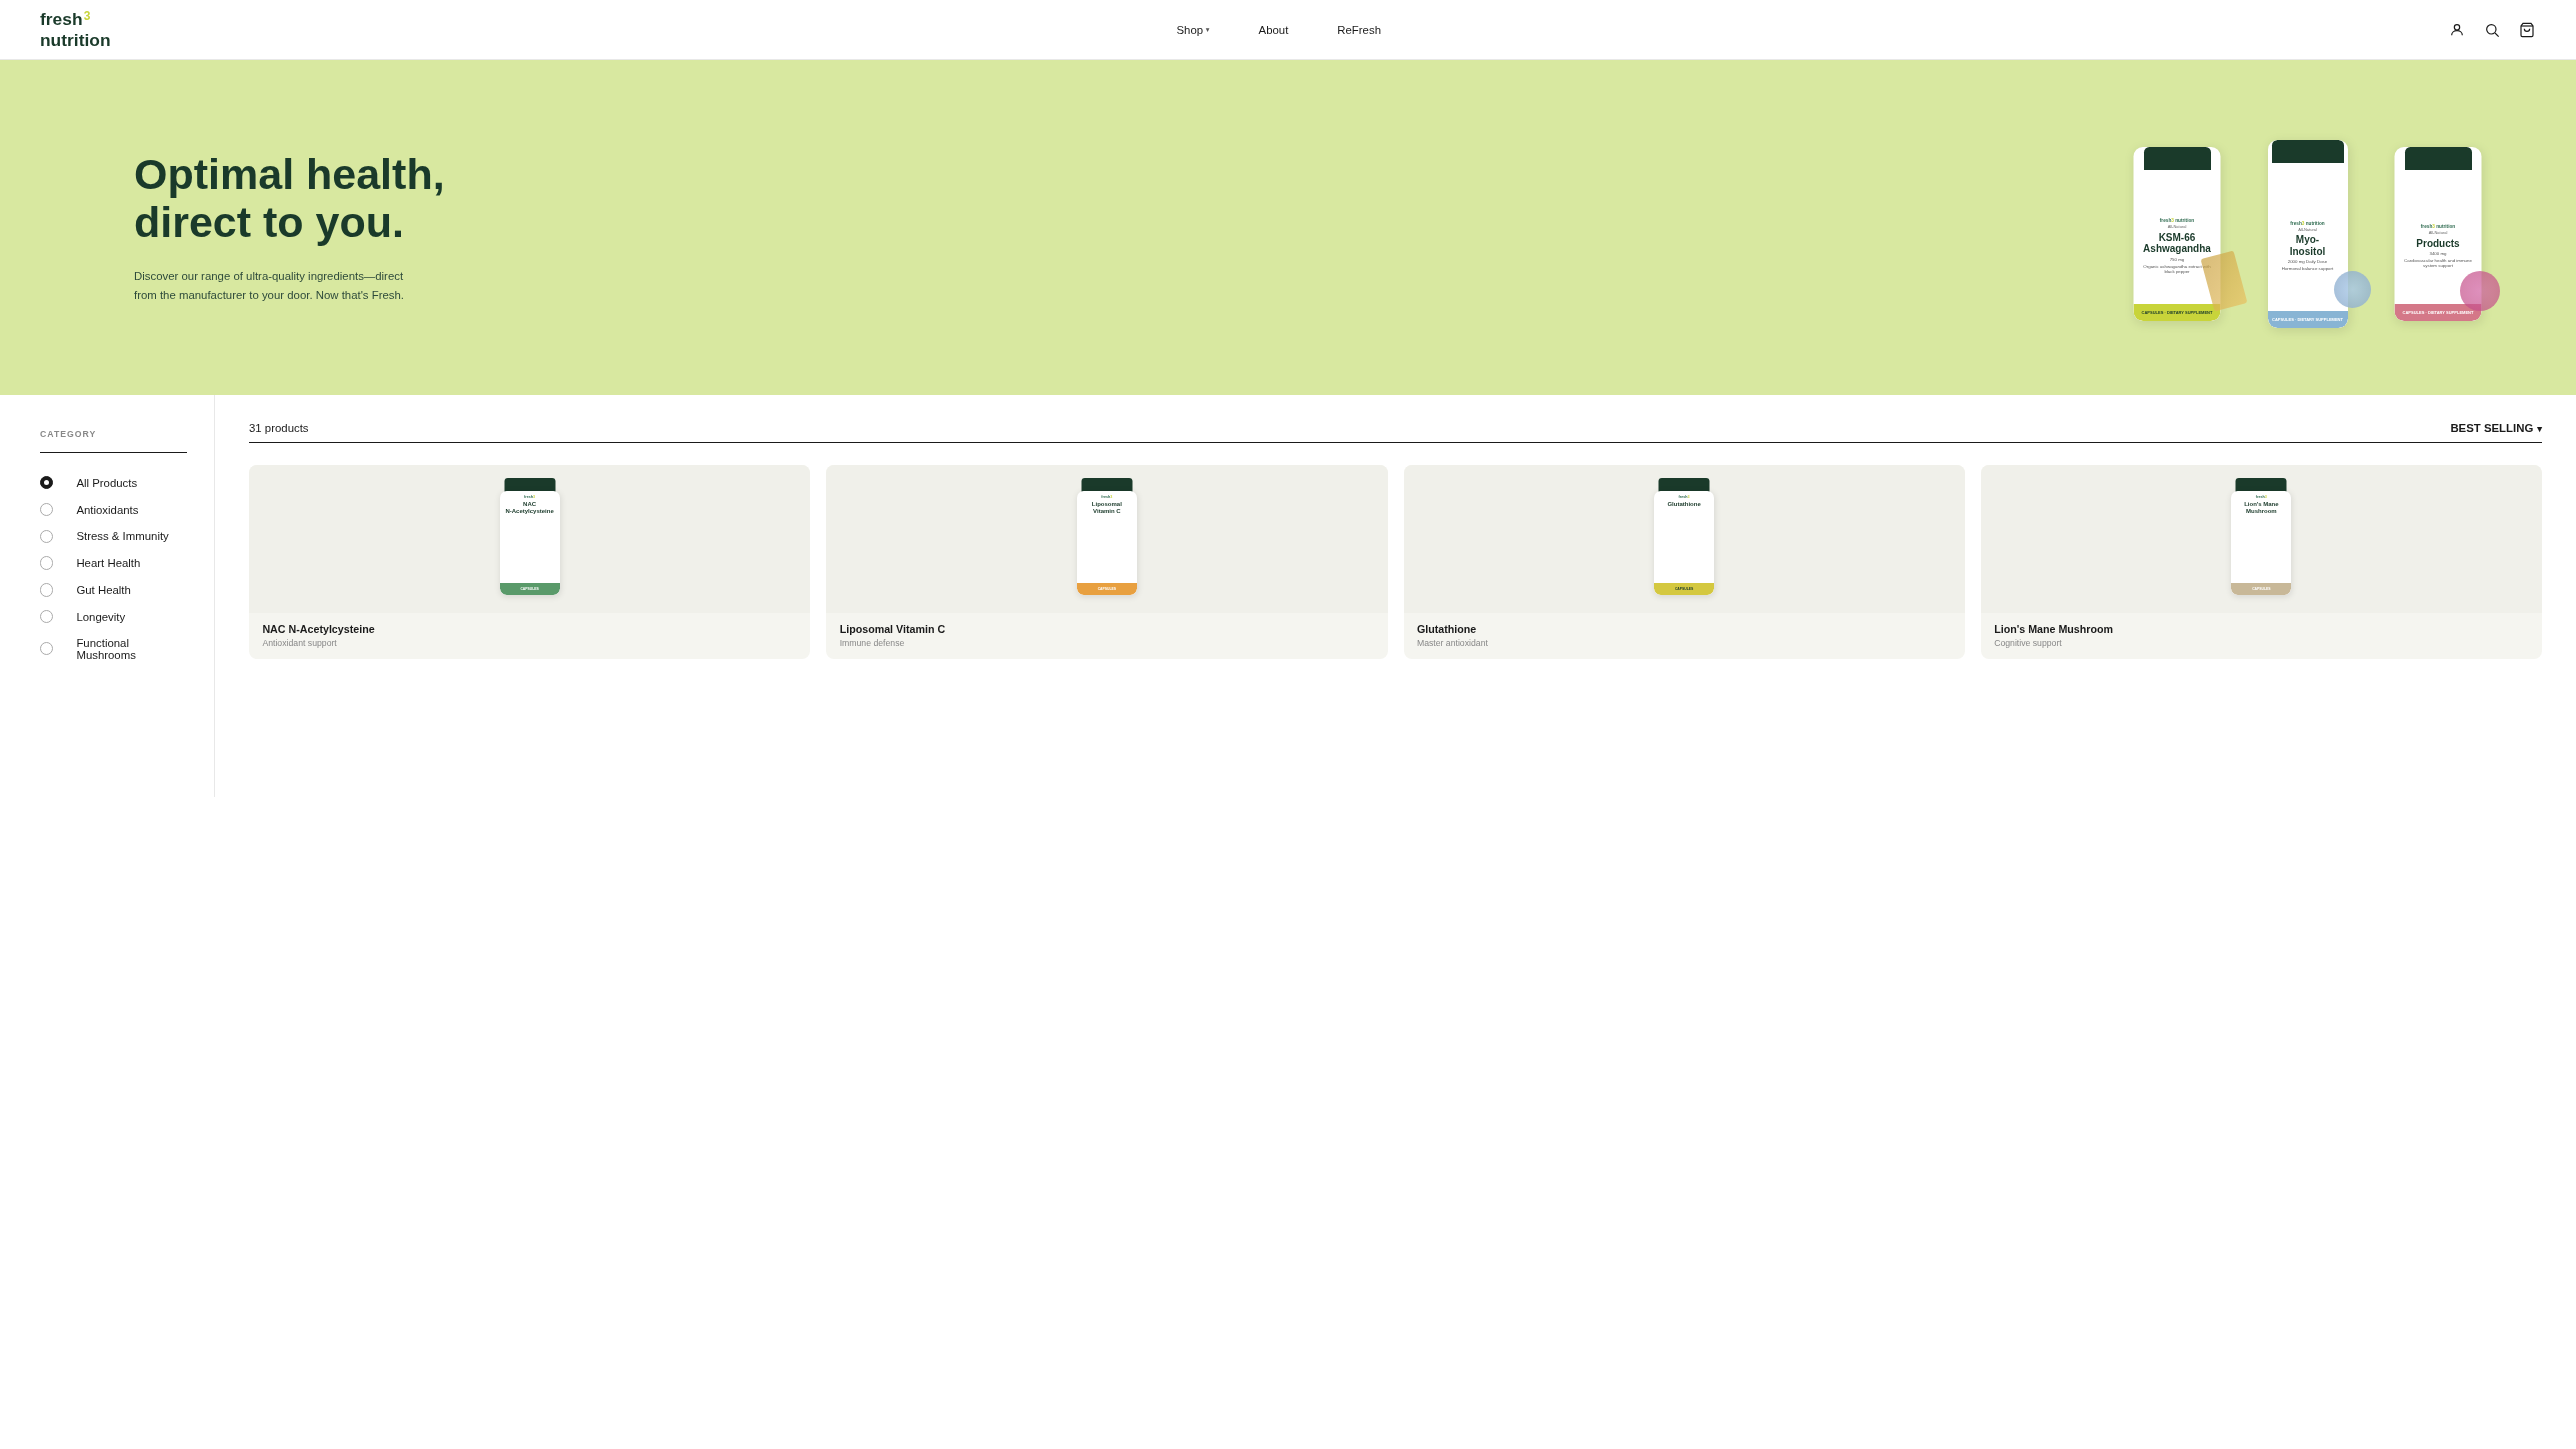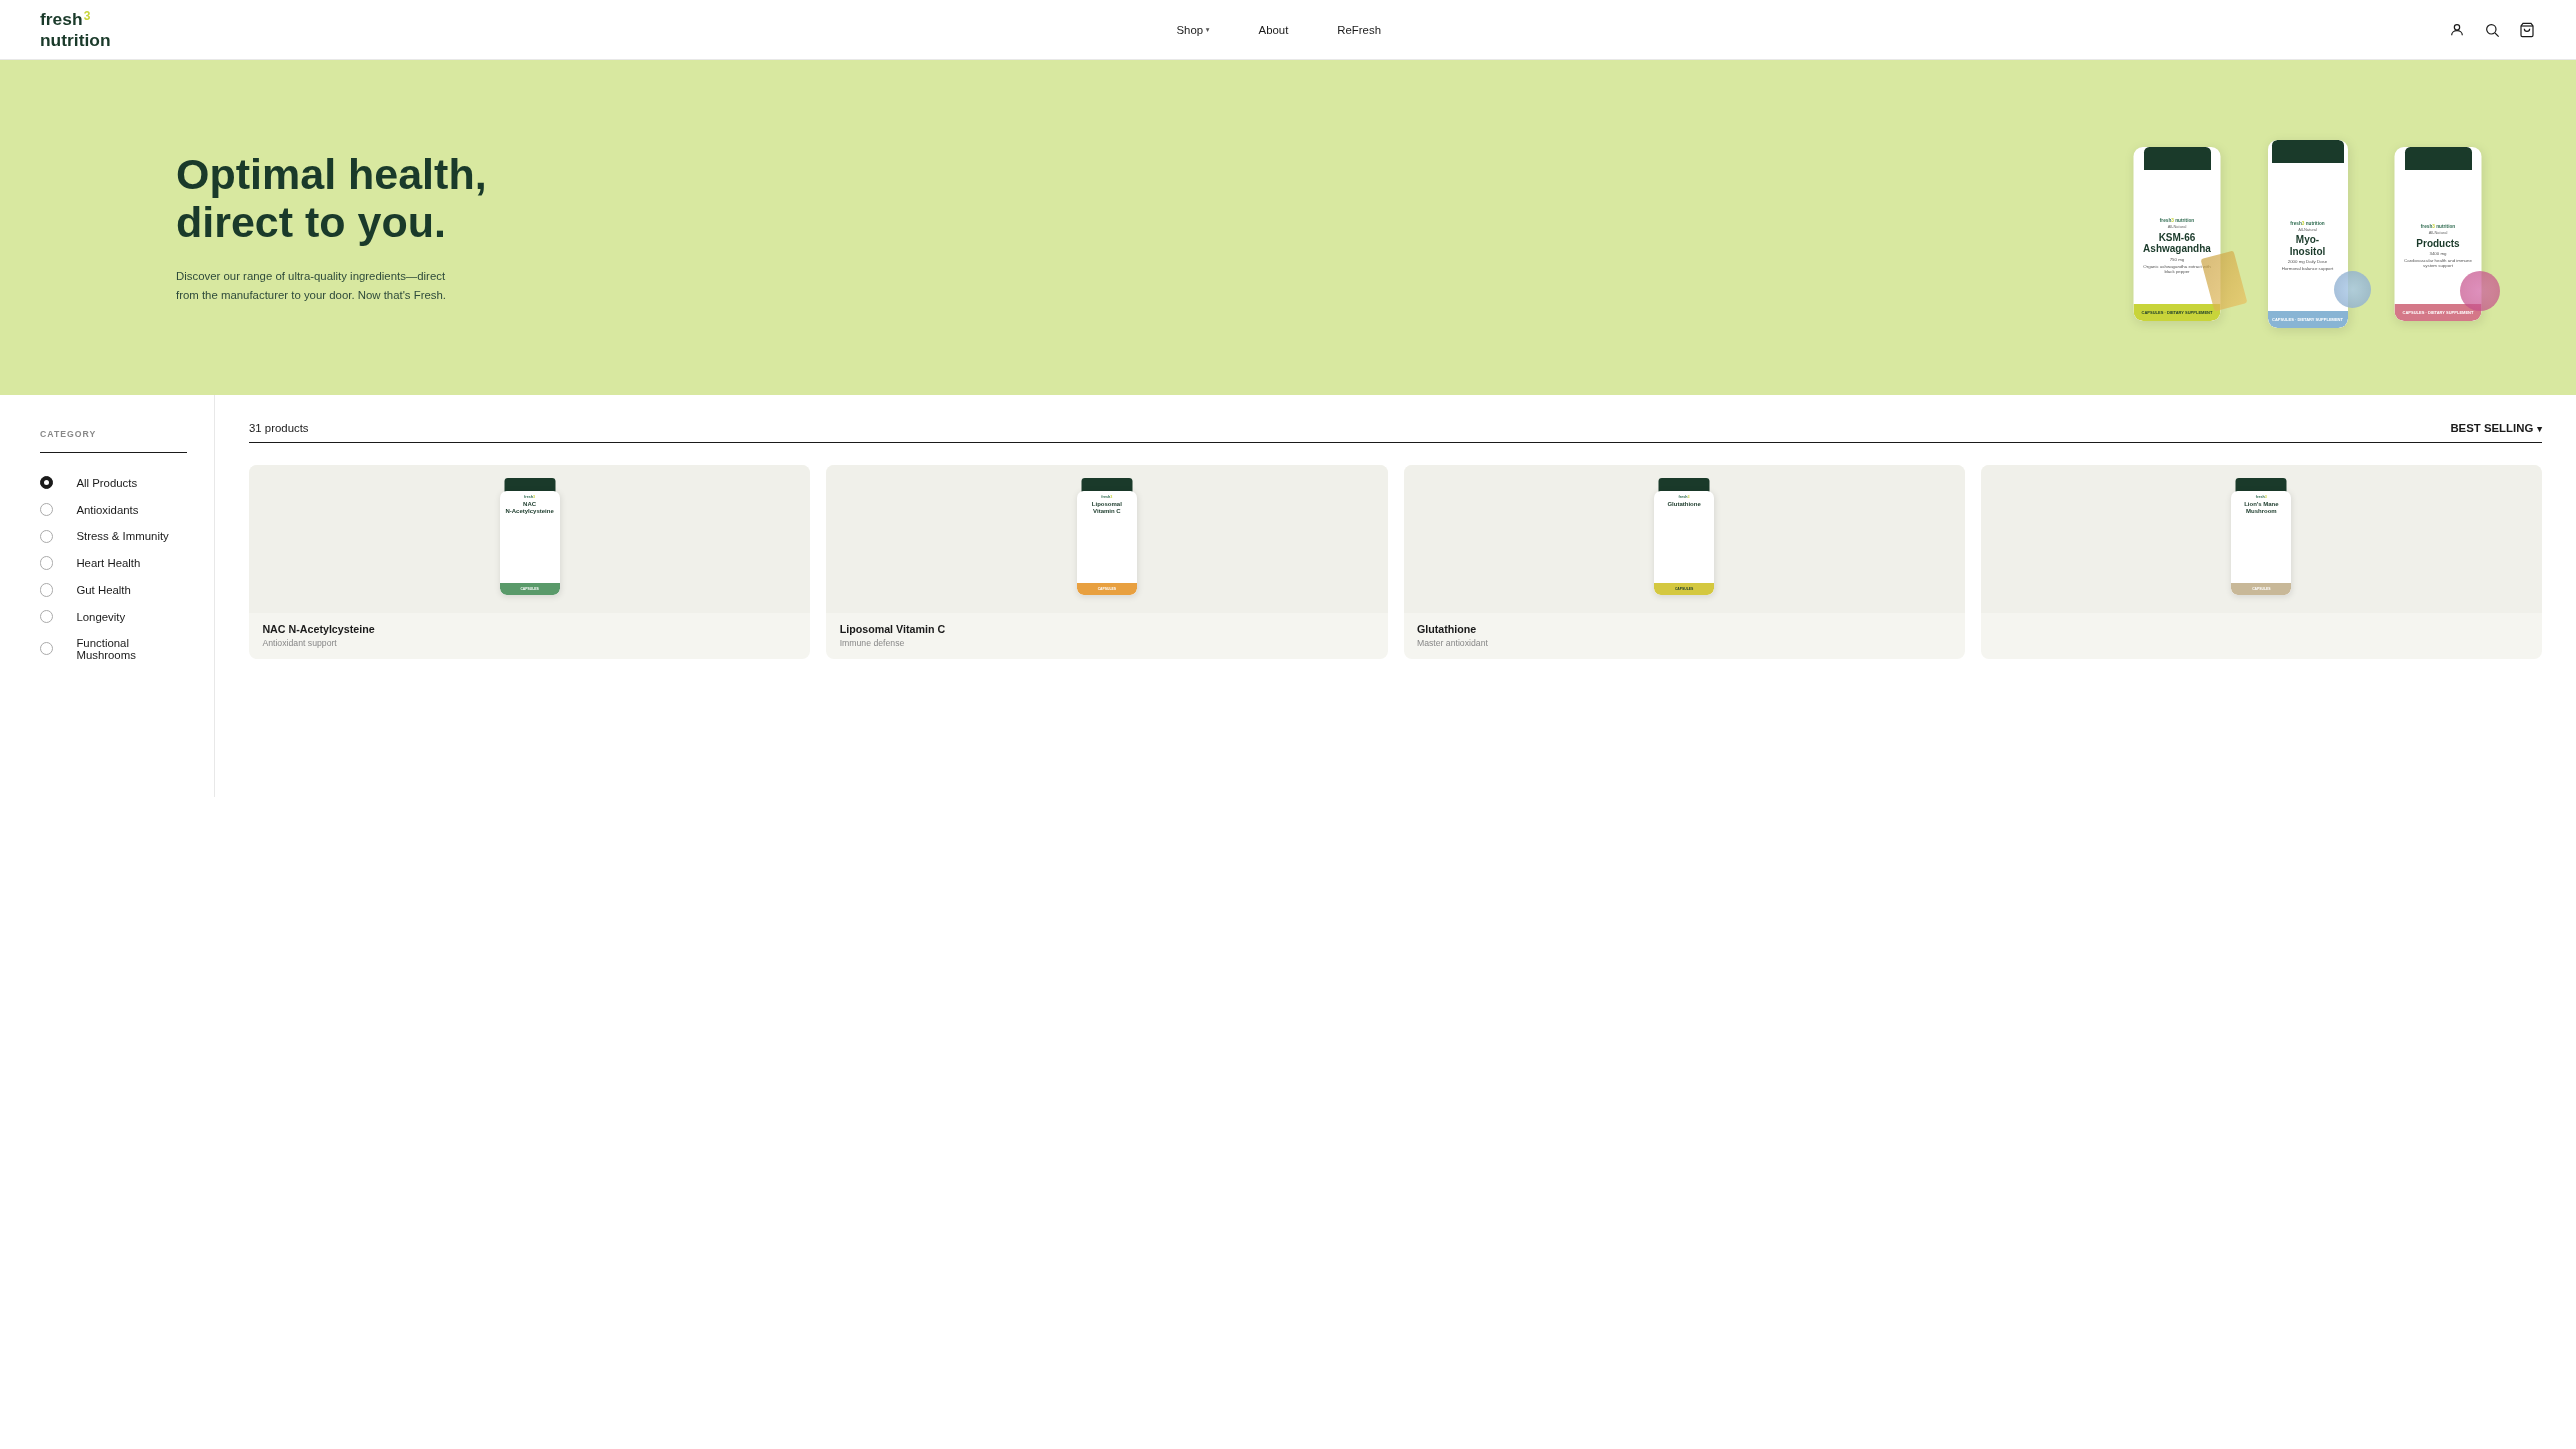--- a/index.html
+++ b/index.html
@@ -80,21 +80,20 @@
       min-height: 335px;
       display: flex;
       align-items: center;
       justify-content: space-between;
       padding: 40px 81px 40px 134px;
       position: relative;
       overflow: hidden;
     }
     .hero-content {
       max-width: 349px;
-      margin-left: 42px;
     }
     .hero-title {
       font-size: 43px;
       font-weight: 700;
       color: #1a3a2a;
       line-height: 1.1;
       margin-bottom: 21.5px;
     }
     .hero-subtitle {
       font-size: 11.4px;
@@ -596,17 +595,21 @@
       <div class="mini-cap"></div>
       <div class="mini-body">
         <div class="mini-label-top">
           <span class="mini-brand">fresh<span style="color:#c8d43a">3</span></span>
           <span class="mini-product-name">Lion's Mane<br>Mushroom</span>
         </div>
         <div class="mini-footer mini-footer-beige">CAPSULES</div>
       </div>
     </div>
           </div>
+          <div class="product-card-info">
+    <div class="product-card-name">Lion's Mane Mushroom</div>
+    <div class="product-card-desc">Cognitive support</div>
+          </div>
         </div>
       </div>
   </main>
 </section>
 
 
 </body></html>

